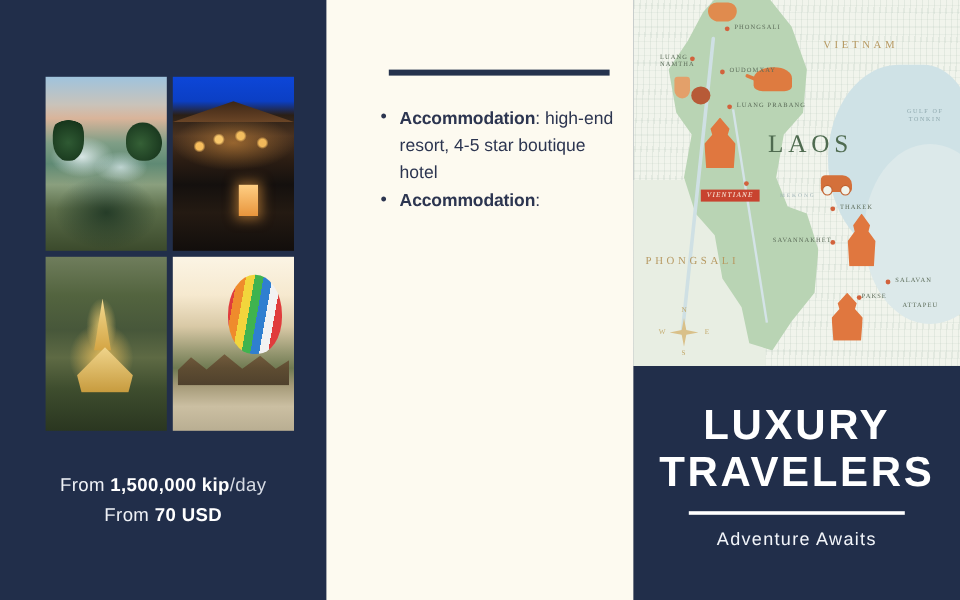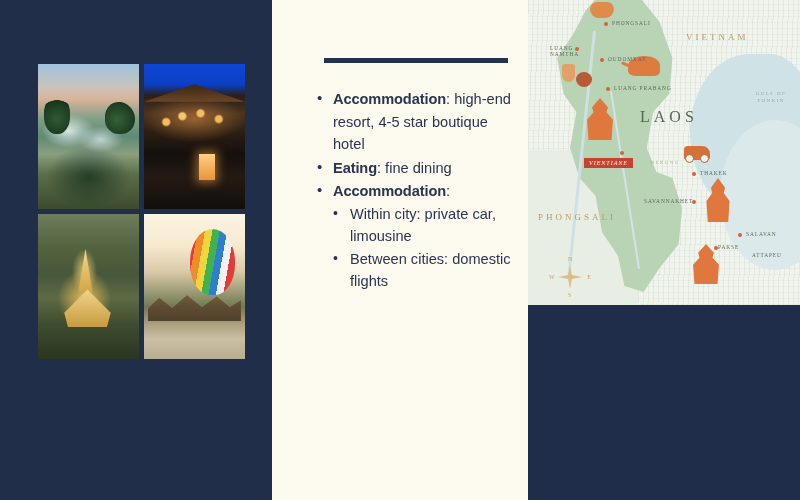--- a/index.html
+++ b/index.html
@@ -189,21 +189,21 @@
   .river2 {
     position:absolute; left:96px; top:90px; width:2px; height:180px;
     background:#d4e3e7; transform:rotate(-9deg);
   }
 
   .map-label {
     position:absolute; font-family:"Liberation Serif", serif;
     letter-spacing:1.6px; white-space:nowrap;
   }
   .lbl-country { color:#b79a63; font-size:9px; letter-spacing:3px; }
-  .lbl-laos { color:#4f6b50; font-size:16px; letter-spacing:4px; }
+  .lbl-laos { color:#4f6b50; font-size:21px; letter-spacing:4px; }
   .lbl-city { color:#5b6b58; font-size:5.4px; letter-spacing:.9px; }
   .lbl-water { color:#8fa8ae; font-size:5px; letter-spacing:1.4px; }
   .lbl-river { color:#9fb3b6; font-size:4.6px; letter-spacing:1.6px; }
   .dot {
     position:absolute; width:4px; height:4px; border-radius:50%;
     background:#d2623c;
   }
   .capital-banner {
     position:absolute; background:#c8432f; color:#fdf3e6;
     font-family:"Liberation Serif", serif; font-size:6px;
@@ -268,41 +268,38 @@
 
   <div class="left-panel">
 
     <div class="photo-grid">
       <div class="photo ph-waterfall"></div>
       <div class="photo ph-restaurant"></div>
       <div class="photo ph-temple"></div>
       <div class="photo ph-balloon"></div>
     </div>
 
+    <div class="price-block">
+      <div><span>From </span><b>1,500,000 kip</b><span class="slash">/day</span></div>
+      <div><span>From </span><b>70 USD</b></div>
+    </div>
   </div>
 
   <div class="mid-panel">
     <div class="accent-rule"></div>
 
     <ul class="bullets">
 
       <li>
         <strong>Accommodation</strong><span>:</span><span> high-end resort, 4-5 star boutique hotel</span>
       </li>
 
-      <li>
-        <strong>Eating</strong><span>:</span><span> fine dining</span>
-      </li>
 
       <li>
         <strong>Accommodation</strong><span>:</span>
-        <ul class="sub-list">
-          <li>Within city: private car, limousine</li>
-          <li>Between cities: domestic flights</li>
-        </ul>
       </li>
 
 
     </ul>
   </div>
 
   <div class="right-col">
 
     <div class="map">
       <div class="map-bg"></div>
@@ -352,15 +349,23 @@
 
       <div class="compass">
         <div class="star"></div>
         <span class="n">N</span>
         <span class="s">S</span>
         <span class="e">E</span>
         <span class="w">W</span>
       </div>
     </div>
 
+    <div class="title-block">
+      <div class="main-title">
+        <div>LUXURY</div>
+        <div>TRAVELERS</div>
+      </div>
+      <div class="title-rule"></div>
+      <div class="subtitle">Adventure Awaits</div>
+    </div>
 
   </div>
 </div>
 
 </body></html>

